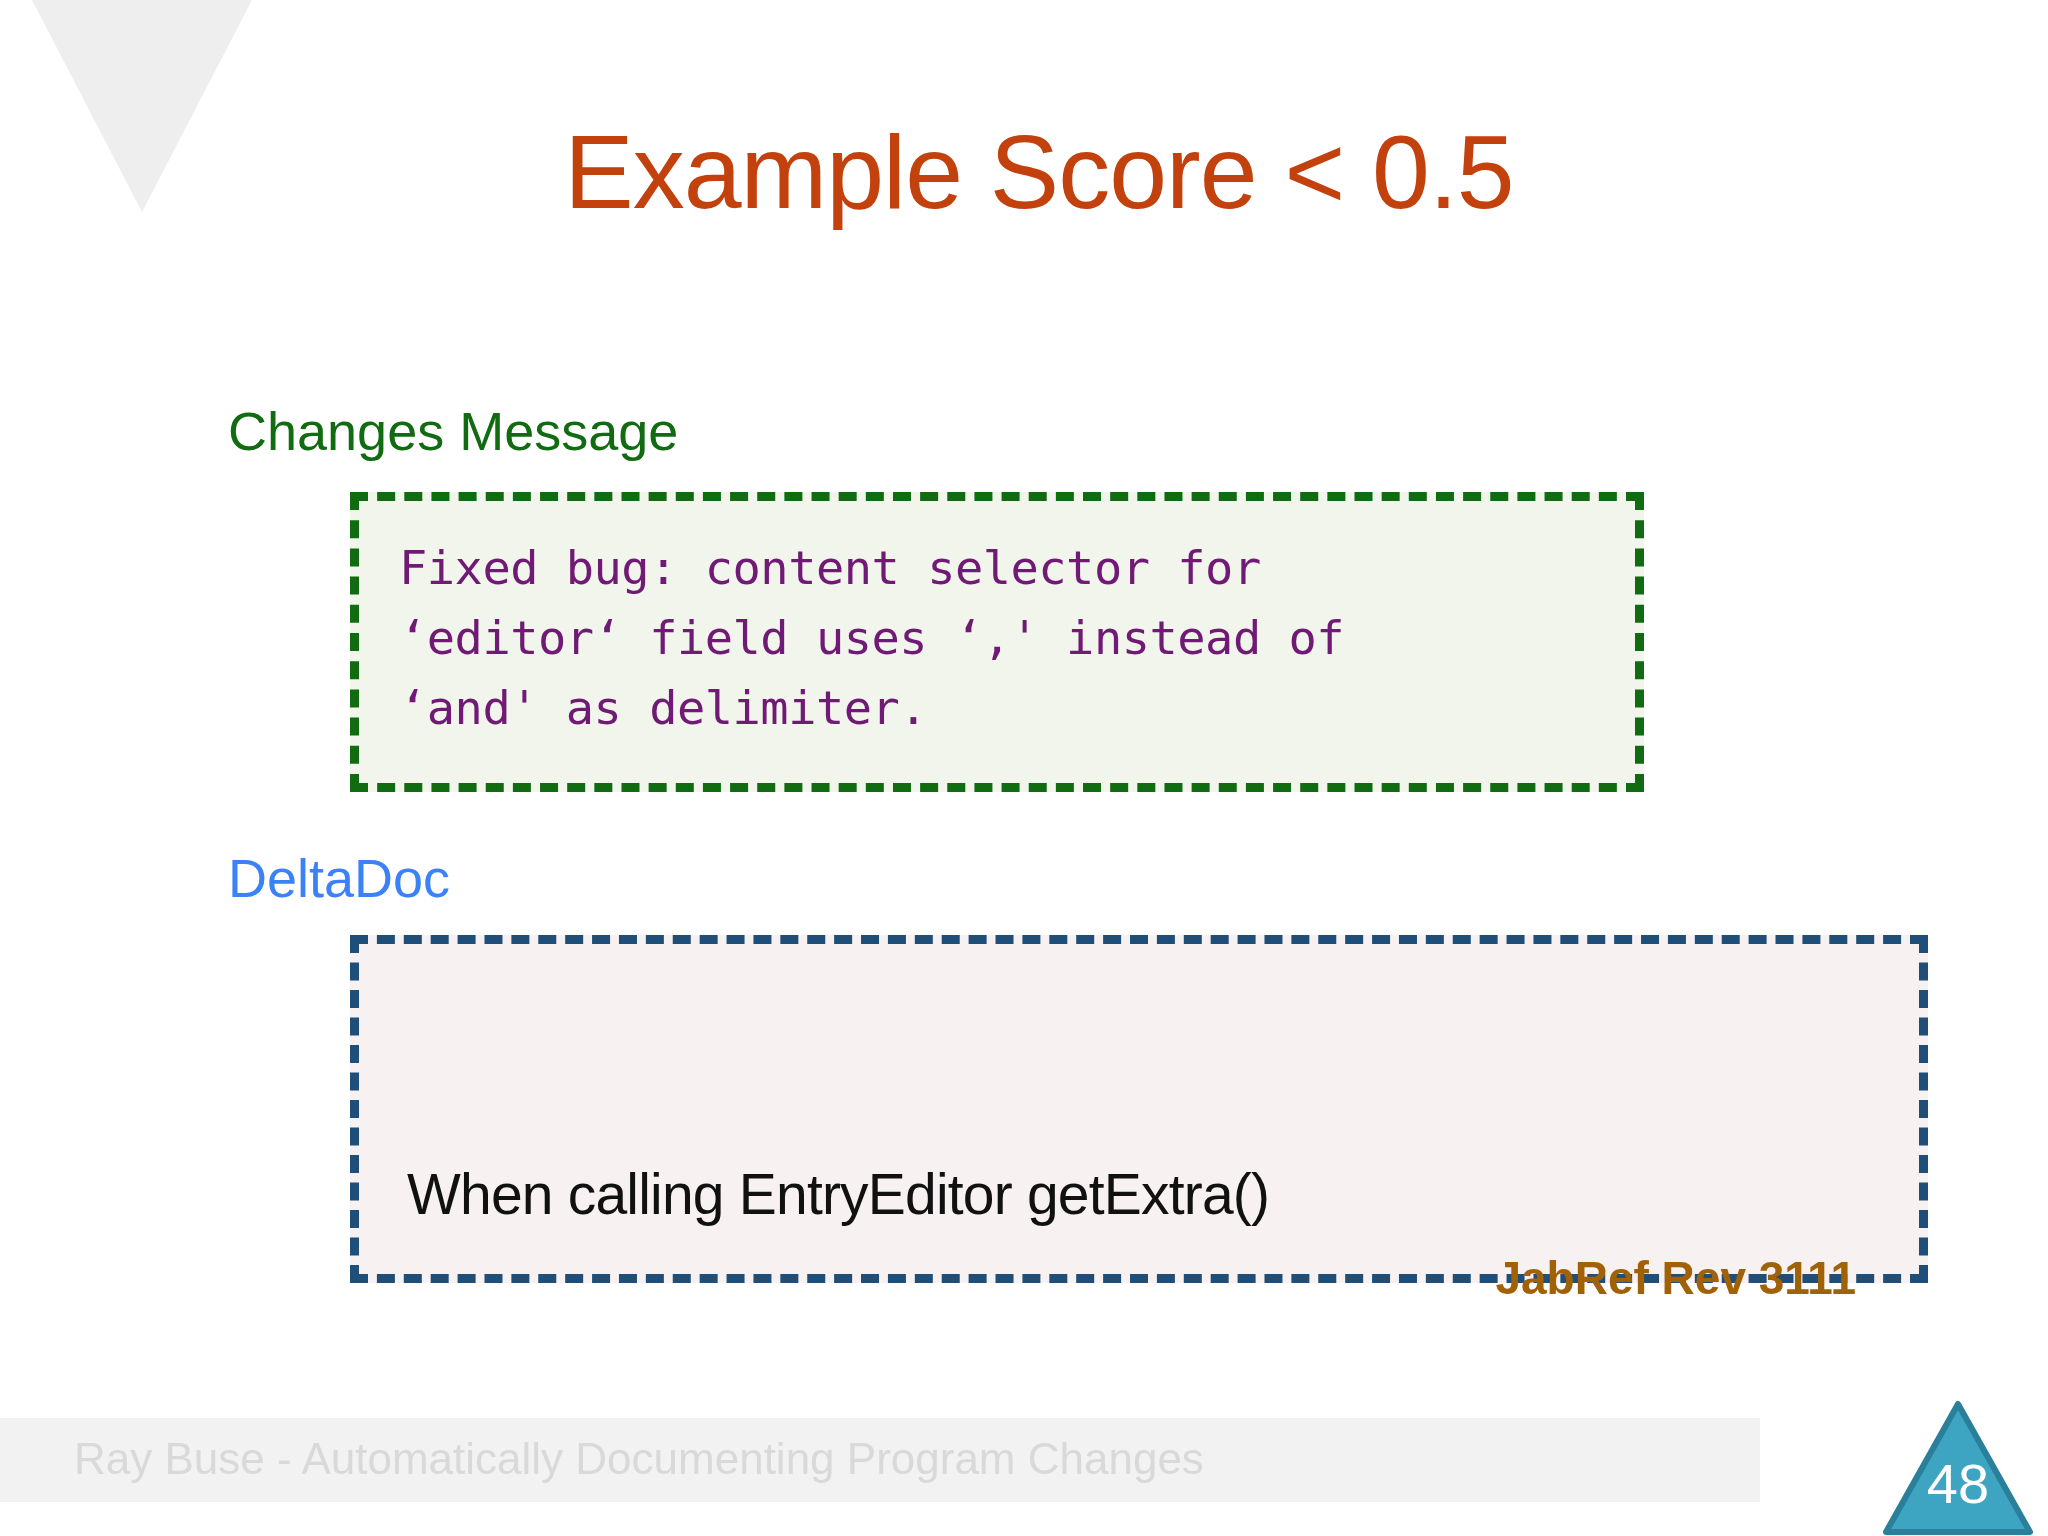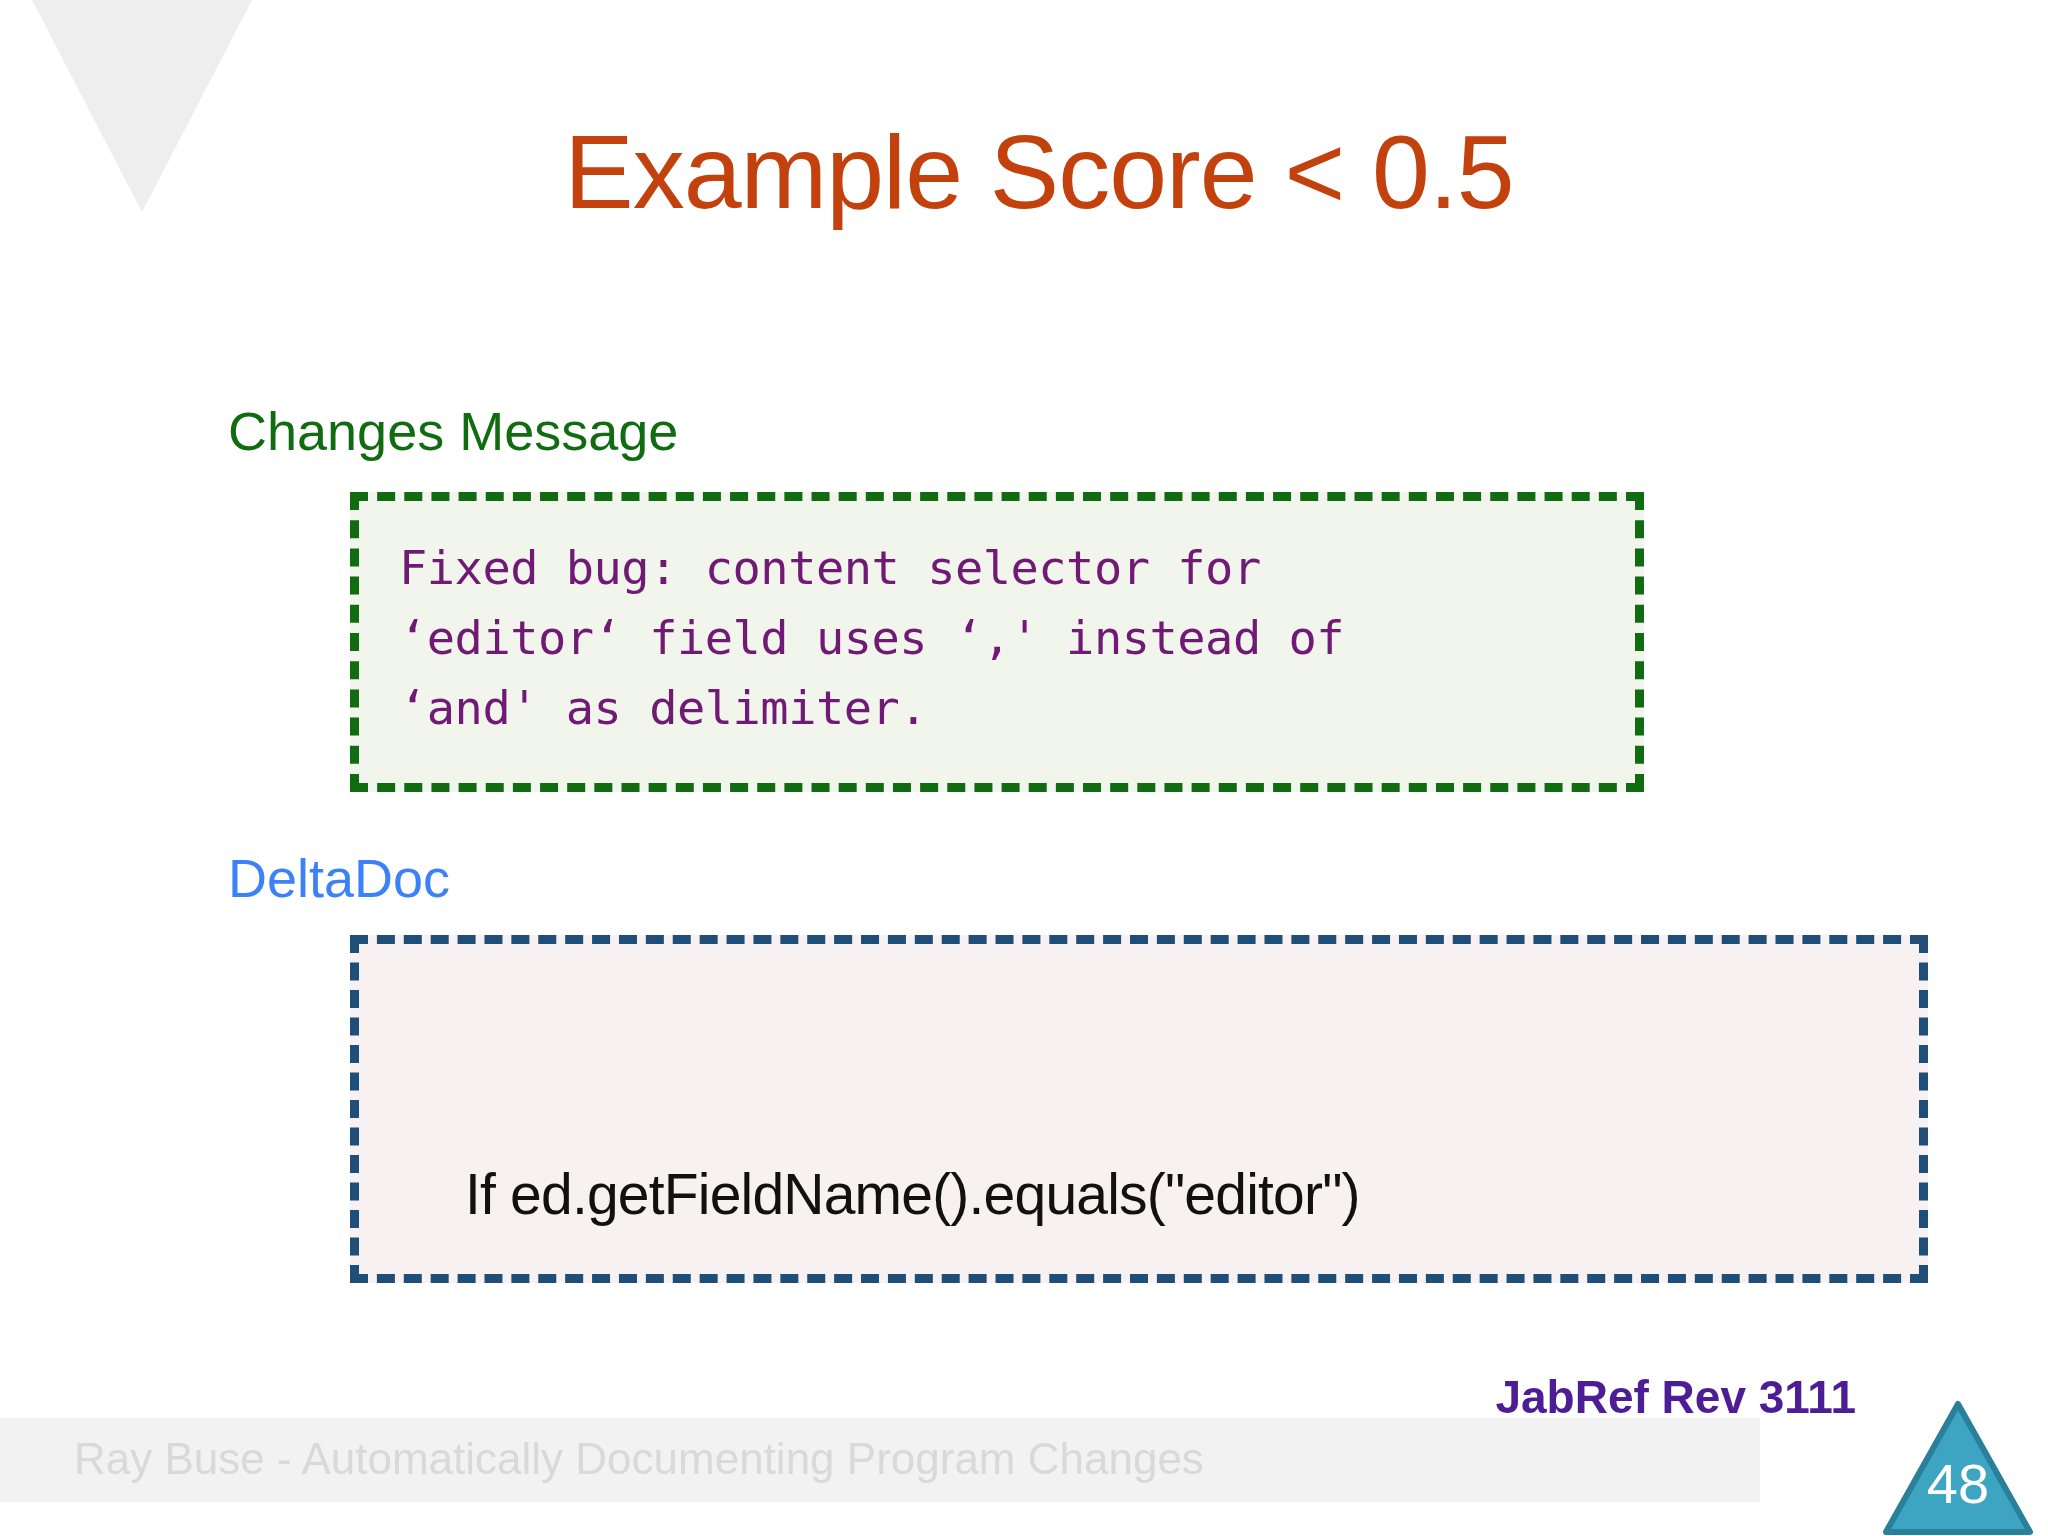--- a/index.html
+++ b/index.html
@@ -113,25 +113,25 @@
   }
   .delta-line {
     display: block;
   }
   .delta-indent-1 { padding-left: 58px; }
 
   
   #rev-caption {
     position: absolute;
     right: 192px;
-    top: 1370px;
+    top: 1251px;
     font-family: "Liberation Sans", sans-serif;
     font-size: 46px;
     font-weight: 700;
-    color: #4c1d95;
+    color: #a16207;
     white-space: nowrap;
   }
 
   
   #footer-bar {
     position: absolute;
     left: 0;
     bottom: 34px;
     width: 1760px;
     height: 84px;
@@ -187,20 +187,21 @@
 <div class="panel" id="commit-box">
   <div class="commit-text">Fixed bug: content selector for
 ‘editor‘ field uses ‘,' instead of
 ‘and' as delimiter.</div>
 </div>
 
 <div class="section-label" id="deltadoc-label">DeltaDoc</div>
 
 <div class="panel" id="deltadoc-box">
   <div class="delta-text">
+    <span class="delta-line">When calling EntryEditor getExtra()</span>
     <span class="delta-line delta-indent-1">If ed.getFieldName().equals("editor")</span>
     
   </div>
 </div>
 
 <div id="rev-caption">JabRef Rev 3111</div>
 
 <div id="footer-bar">
   <div id="footer-text">Ray Buse - Automatically Documenting Program Changes</div>
 </div>

